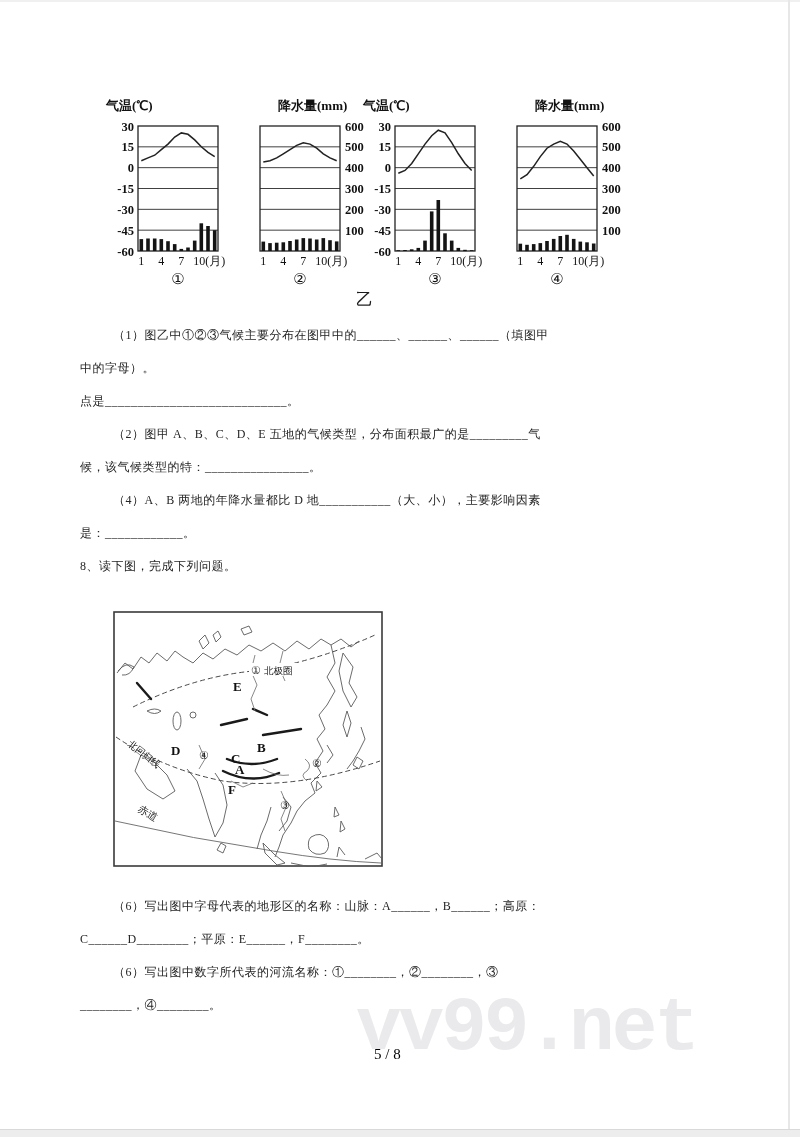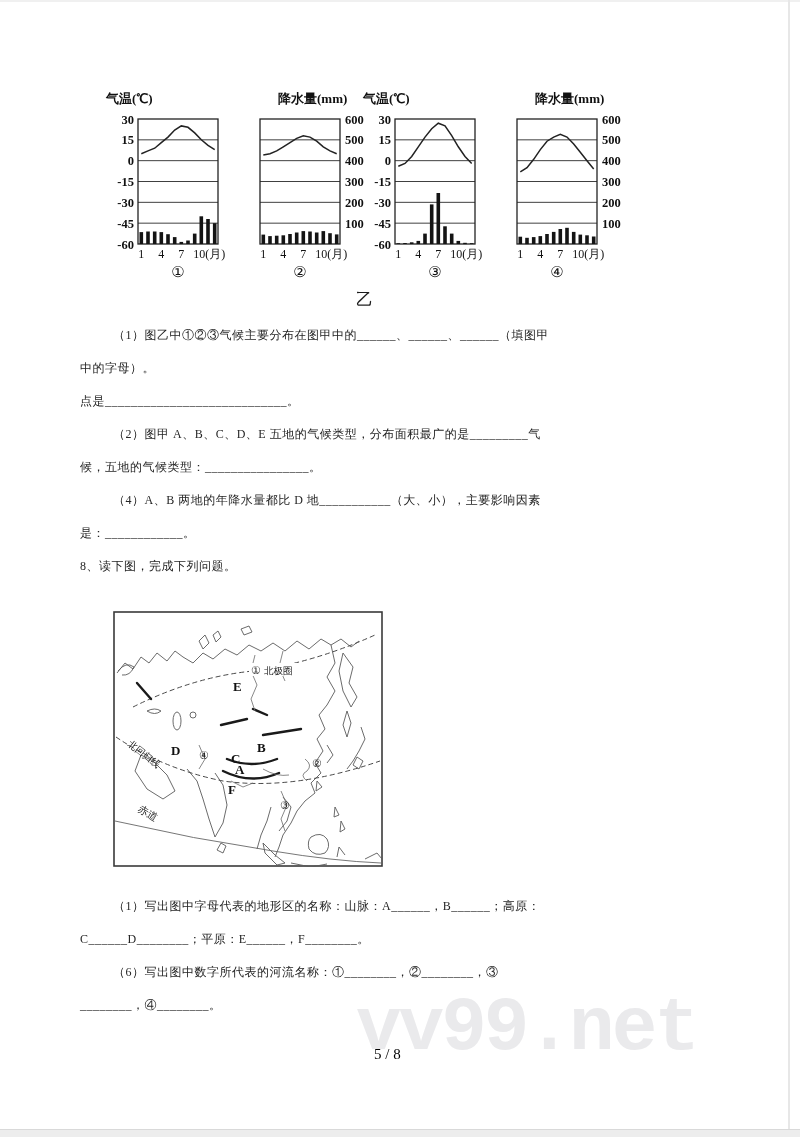--- a/index.html
+++ b/index.html
@@ -3,21 +3,21 @@
 <meta charset="utf-8">
 <style>
   html,body{margin:0;padding:0;background:#fff;}
   .page{position:relative;width:800px;height:1137px;background:#ffffff;overflow:hidden;
         font-family:"Liberation Serif","DejaVu Serif",serif;color:#222;}
   .top-strip{position:absolute;left:0;top:0;width:800px;height:2px;background:#f0f0f0;}
   .scroll-line{position:absolute;left:788px;top:0;width:2px;height:1137px;background:#e7e7e7;}
   .bottom-strip{position:absolute;left:0;top:1129px;width:800px;height:8px;background:#ededed;border-top:1px solid #d9d9d9;box-sizing:border-box;}
 
   
-  .chart{position:absolute;top:87px;width:150px;height:194px;}
+  .chart{position:absolute;top:94px;width:150px;height:194px;}
   .ct{font-size:13px;fill:#111;font-weight:600;font-family:"Liberation Serif",serif;}
   .cy{font-size:12.5px;fill:#111;font-weight:600;font-family:"Liberation Serif",serif;}
   .cx{font-size:12px;fill:#111;font-family:"Liberation Serif",serif;}
   .cid{font-size:15px;fill:#111;font-family:"Liberation Serif",serif;}
 
   .yi{position:absolute;left:356px;top:288px;font-size:17px;color:#1c1c1c;}
 
   .qblock{position:absolute;left:80px;width:652px;font-size:12px;line-height:33px;color:#242424;}
   .qline{white-space:nowrap;letter-spacing:0.5px;}
   .qline.indent{padding-left:33px;}
@@ -185,21 +185,21 @@
         <text x="50" y="190" class="cid" text-anchor="middle">④</text>
       </svg></div>
 
   <div class="yi">乙</div>
 
   <div class="qblock" style="top:319px">
     <div class="qline indent">（1）图乙中①②③气候主要分布在图甲中的______、______、______（填图甲</div>
     <div class="qline">中的字母）。</div>
     <div class="qline">点是____________________________。</div>
     <div class="qline indent">（2）图甲 A、B、C、D、E 五地的气候类型，分布面积最广的是_________气</div>
-    <div class="qline">候，五地的气候类型：________________。</div>
+    <div class="qline">候，该气候类型的特：________________。</div>
     <div class="qline indent">（4）A、B 两地的年降水量都比 D 地___________（大、小），主要影响因素</div>
     <div class="qline">是：____________。</div>
     <div class="qline">8、读下图，完成下列问题。</div>
   </div>
 
   <svg class="map" viewBox="0 0 270 256">
     <rect class="mapborder" x="1" y="1" width="268" height="254"></rect>
     <g class="coast">
       <path d="M4,62 L12,52 L20,58 L28,46 L36,52 L44,42 L54,50 L62,40 L70,46 L80,52 L90,42 L100,48 L112,38 L124,44 L136,34 L148,40 L160,32 L172,40 L184,30 L196,38 L208,28 L218,34 L228,28 L238,36 L246,30"></path>
       <path d="M5,60 q8,-10 16,-4 q-4,9 -12,8"></path>
@@ -263,20 +263,20 @@
     <text class="mletter" x="144" y="141">B</text>
     <text class="mletter" x="118" y="152">C</text>
     <text class="mletter" x="122" y="163">A</text>
     <text class="mletter" x="115" y="183">F</text>
     <text class="mnum" x="91" y="148">④</text>
     <text class="mnum" x="204" y="156">②</text>
     <text class="mnum" x="172" y="198">③</text>
   </svg>
 
   <div class="qblock" style="top:890px">
-    <div class="qline indent">（1）写出图中字母代表的地形区的名称：山脉：A______，B______；高原：</div>
+    <div class="qline indent">（6）写出图中字母代表的地形区的名称：山脉：A______，B______；高原：</div>
     <div class="qline">C______D________；平原：E______，F________。</div>
     <div class="qline indent">（6）写出图中数字所代表的河流名称：①________，②________，③</div>
     <div class="qline">________，④________。</div>
   </div>
 
   <div class="footer">5 / 8</div>
 </div>
 
 </body></html>

